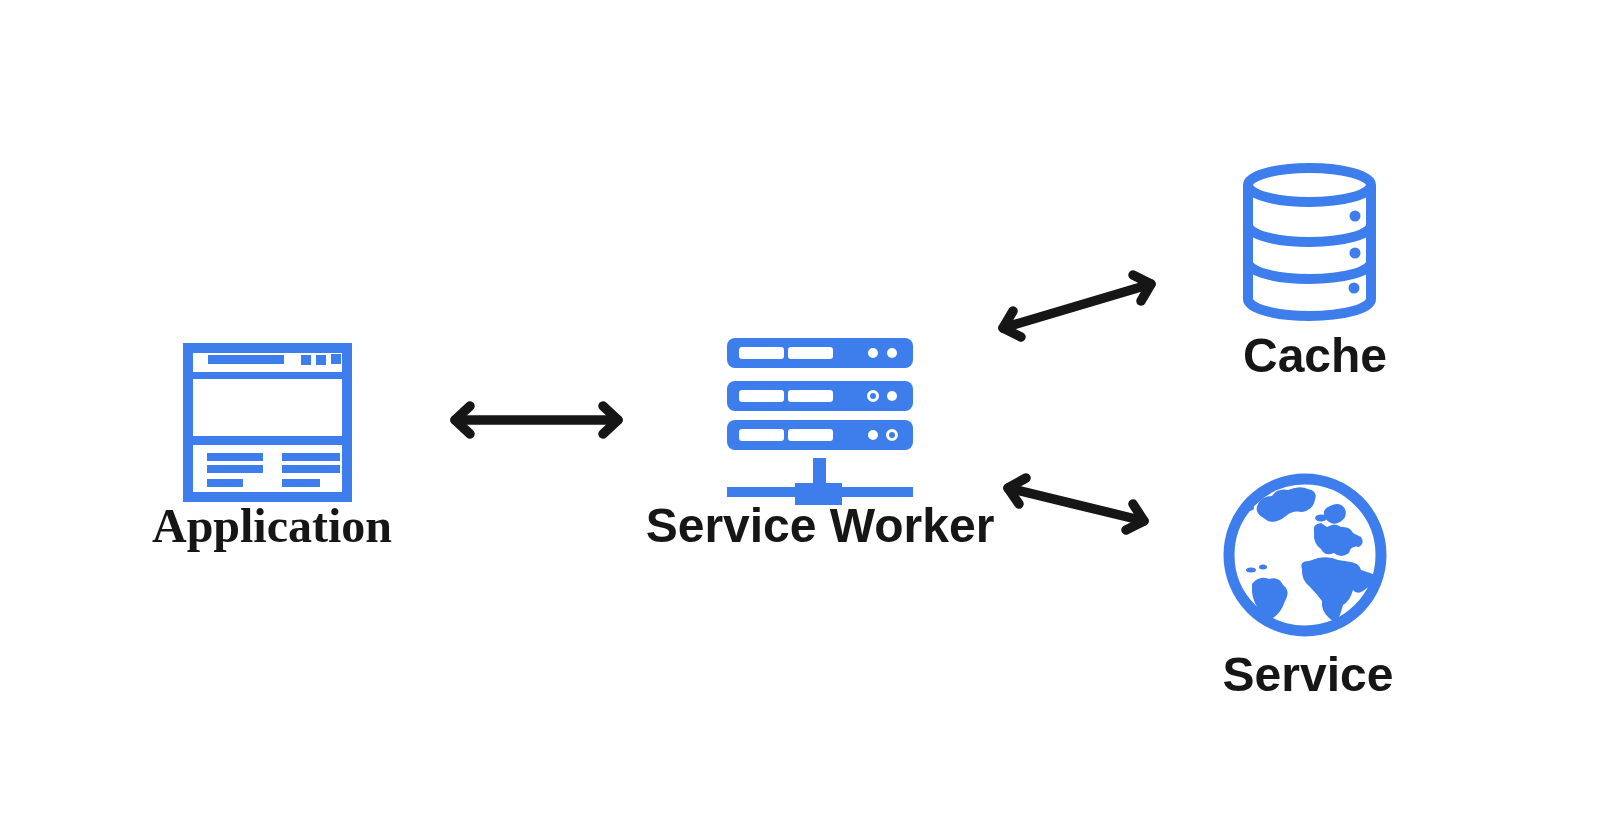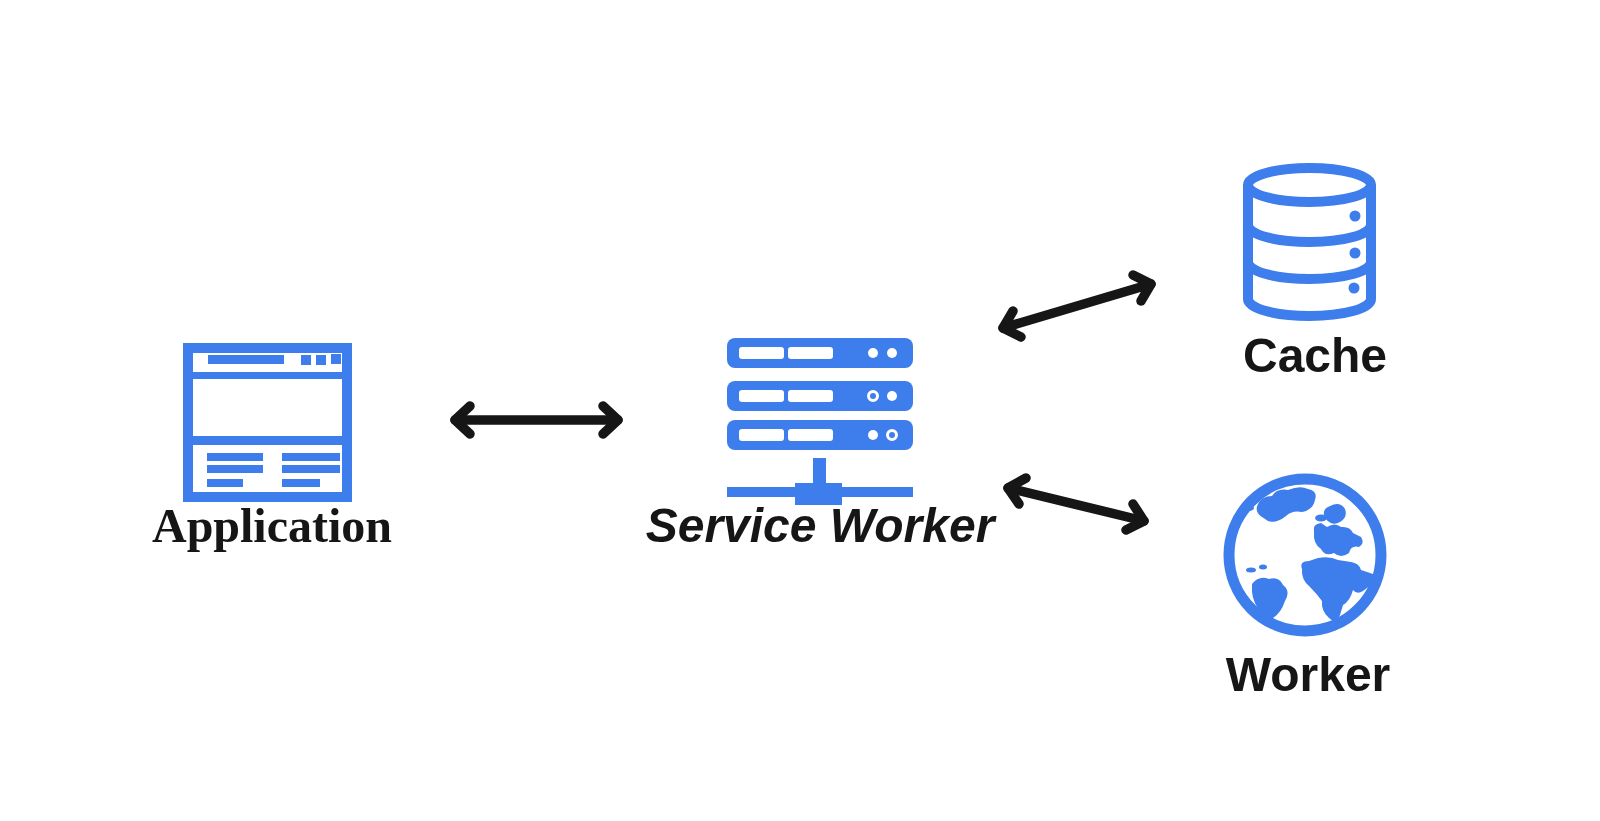--- a/index.html
+++ b/index.html
@@ -88,21 +88,21 @@
       <rect x="0" y="87" width="186" height="30" rx="8" class="acc-fill"></rect>
       <rect x="12" y="96" width="45" height="12" rx="3" class="white-fill"></rect>
       <rect x="61" y="96" width="45" height="12" rx="3" class="white-fill"></rect>
       <circle cx="146" cy="102" r="5" class="white-fill"></circle>
       <circle cx="165" cy="102" r="4.5" fill="none" stroke="#ffffff" stroke-width="3"></circle>
 
       <rect x="86" y="125" width="13" height="30" class="acc-fill"></rect>
       <rect x="0" y="154" width="186" height="10" class="acc-fill"></rect>
       <rect x="68" y="150" width="47" height="22" class="acc-fill"></rect>
     </svg>
-    <div class="node-label" style="left:820px; top:502px;font-style:italic;">Service Worker</div>
+    <div class="node-label" style="left:820px; top:502px;">Service Worker</div>
   </div>
 
   <div class="node">
     <svg class="node-icon" style="left:1242px; top:163px;" width="135" height="158" viewBox="0 0 135 158">
       <ellipse cx="67.5" cy="22" rx="61.5" ry="17" class="acc-stroke" stroke-width="10"></ellipse>
       <path d="M6,22 L6,136 A61.5,17 0 0,0 129,136 L129,22" class="acc-stroke" stroke-width="10"></path>
       <path d="M6,62 A61.5,17 0 0,0 129,62" class="acc-stroke" stroke-width="10"></path>
       <path d="M6,99 A61.5,17 0 0,0 129,99" class="acc-stroke" stroke-width="10"></path>
       <circle cx="113" cy="53" r="5.5" class="acc-fill"></circle>
       <circle cx="113" cy="90" r="5.5" class="acc-fill"></circle>
@@ -122,21 +122,21 @@
       <path class="acc-fill" d="M103,46 Q99,37 108,34 Q118,29 123,37 Q126,45 118,50 Q110,55 103,46 Z"></path>
       <path class="acc-fill" d="M92,60 Q90,52 99,51 L105,55 Q113,50 119,55 Q128,54 131,61 L139,65 Q143,71 137,75 Q129,73 127,81 Q119,87 112,81 Q103,85 99,77 Q91,72 92,60 Z"></path>
 
       <path class="acc-fill" d="M80,97 Q77,89 87,89 L96,86 Q108,84 116,88 L129,90 Q137,91 139,98 L151,102 Q156,108 149,113 L141,119 Q135,123 131,118 Q128,129 121,133 L118,143 Q114,153 107,146 Q99,139 100,129 Q94,121 88,115 Q79,108 80,97 Z"></path>
       <ellipse class="acc-fill" cx="141" cy="133" rx="3.5" ry="6"></ellipse>
 
       <path class="acc-fill" d="M30,112 Q37,103 47,107 Q57,104 61,113 Q69,119 63,129 Q59,141 51,146 Q43,149 39,140 Q31,131 30,120 Z"></path>
       <ellipse class="acc-fill" cx="29" cy="98" rx="5" ry="2.5"></ellipse>
       <ellipse class="acc-fill" cx="41" cy="95" rx="4" ry="2.5"></ellipse>
     </svg>
-    <div class="node-label" style="left:1308px; top:651px;">Worker</div>
+    <div class="node-label" style="left:1308px; top:651px;">Service</div>
   </div>
 
   <svg class="arrow-layer" viewBox="0 0 1600 821">
     <g>
       <path d="M455,420 L618,420"></path>
       <path d="M470,406 L455,420 L470,434"></path>
       <path d="M603,406 L618,420 L603,434"></path>
     </g>
     <g>
       <path d="M1003,328 L1151,284"></path>

